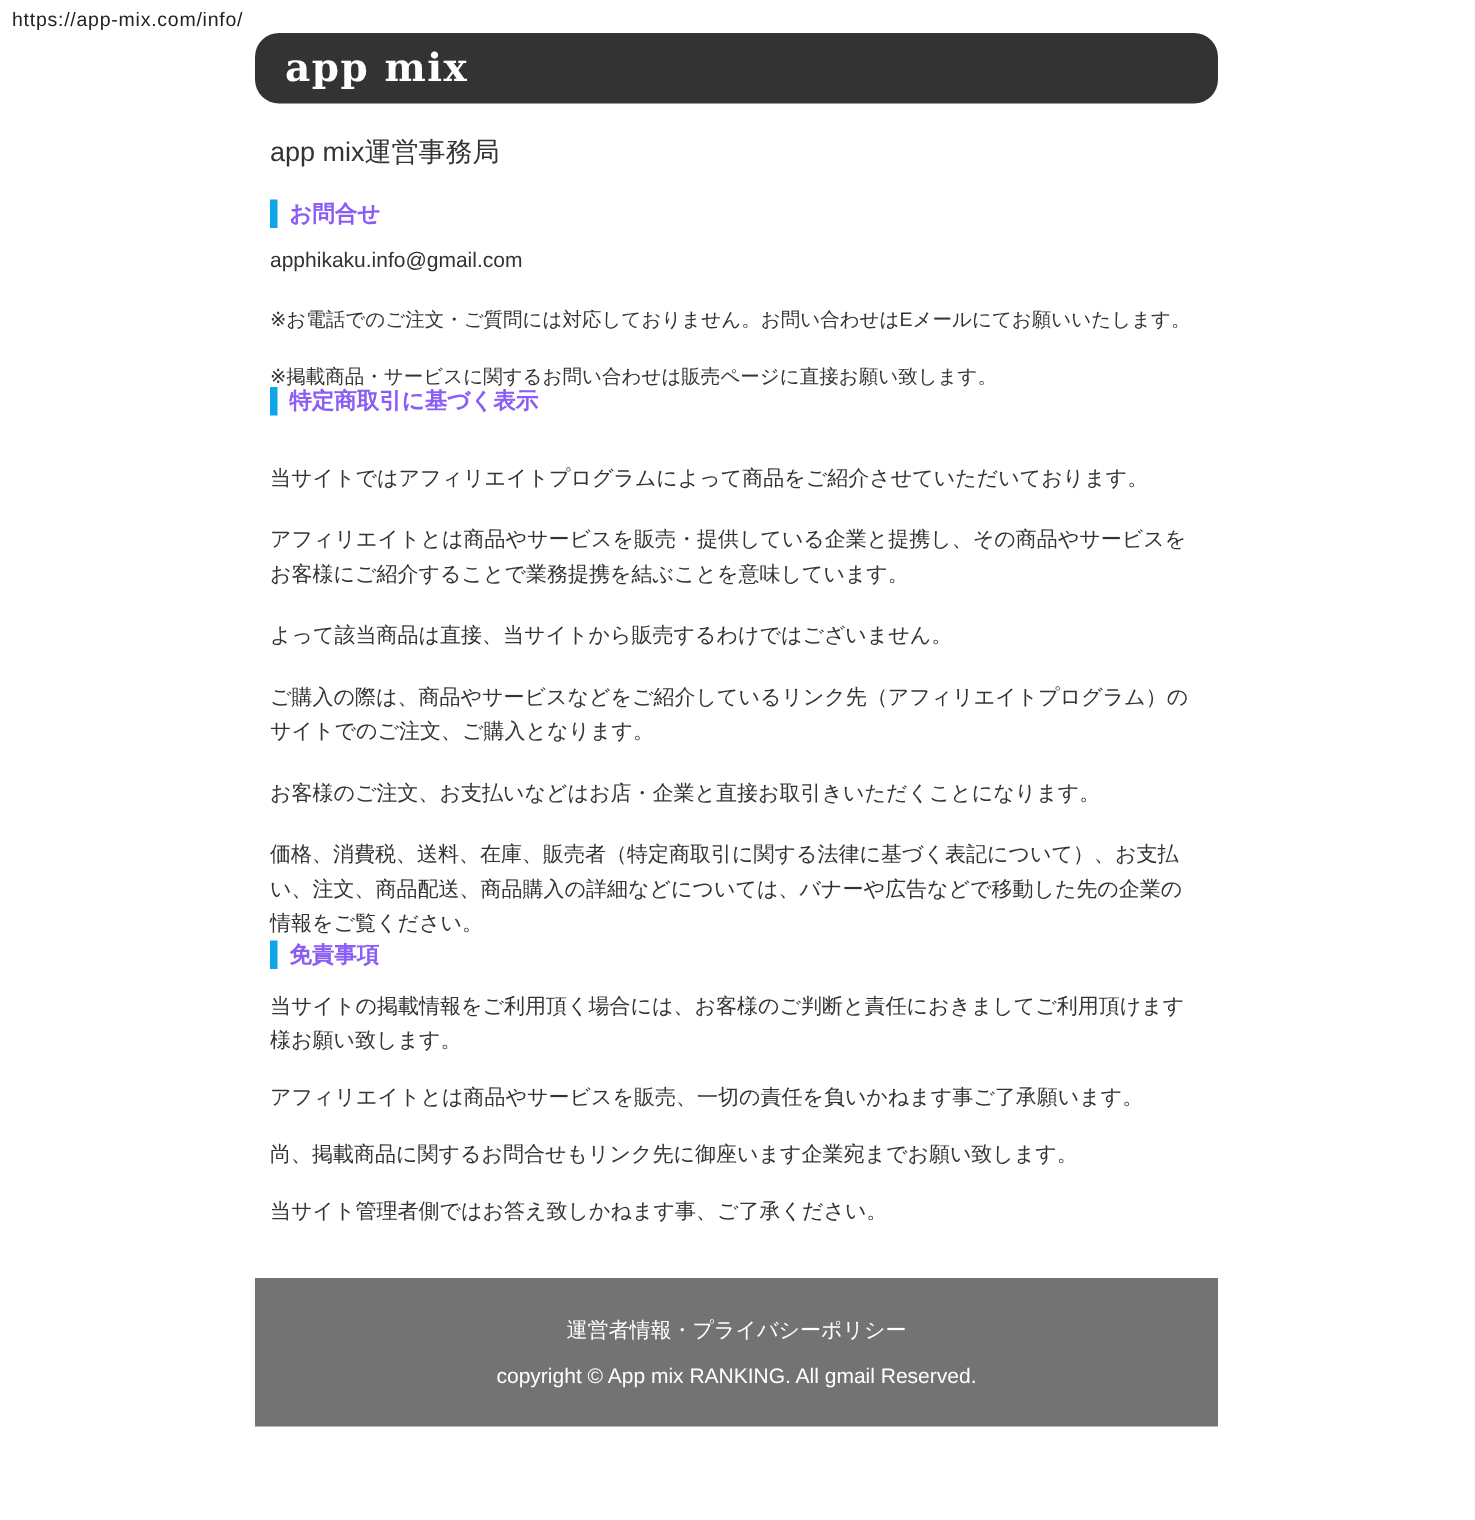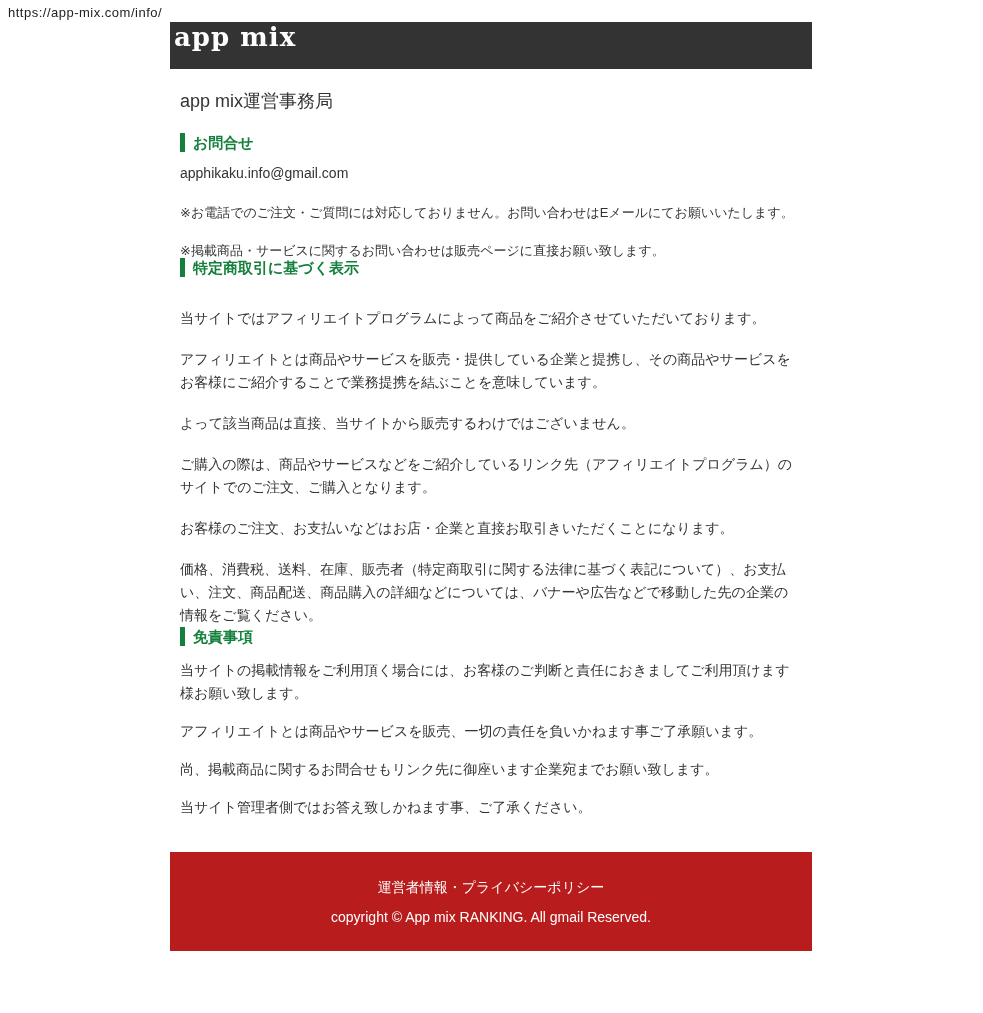--- a/index.html
+++ b/index.html
@@ -23,22 +23,24 @@
     letter-spacing: 0.5px;
   }
   .page {
     width: 642px;
     margin-left: 170px;
   }
   .site-header {
     background: #333333;
     height: 47px;
     display: flex;
-    padding-left: 4px;
+    align-items: center;
+    padding-left: 20px;
     box-sizing: border-box;
+    border-radius: 16px;
   }
   .site-logo {
     font-family: "DejaVu Serif", "Liberation Serif", serif;
     font-weight: bold;
     font-size: 26px;
     color: #ffffff;
     letter-spacing: 1px;
   }
   .content {
     padding: 0 10px;
@@ -47,22 +49,22 @@
   .operator {
     margin-top: 24px;
     font-size: 18px;
     line-height: 16px;
   }
   h2.section-title {
     margin: 0;
     font-size: 15px;
     font-weight: bold;
     line-height: 19px;
-    color: #15803d;
-    border-left: 5px solid #15803d;
+    color: #8b5cf6;
+    border-left: 5px solid #0ea5e9;
     padding-left: 8px;
   }
   .section-contact h2.section-title { margin-top: 24px; }
   .contact-email {
     margin: 13px 0 0;
     font-size: 14px;
     line-height: 16px;
   }
   .contact-note {
     margin: 24px 0 0;
@@ -75,21 +77,21 @@
   p.body-para {
     margin: 18px 0 0;
     font-size: 14px;
     line-height: 23px;
   }
   h2.section-title + p.body-para { margin-top: 30px; }
   .section-disclaimer p.body-para { margin-top: 15px; }
   .section-disclaimer h2.section-title + p.body-para { margin-top: 13px; }
   .site-footer {
     margin-top: 33px;
-    background: #b91c1c;
+    background: #737373;
     height: 99px;
     box-sizing: border-box;
     padding-top: 26px;
     text-align: center;
     color: #ffffff;
   }
   .footer-link {
     display: inline-block;
     font-size: 14px;
     line-height: 16px;

